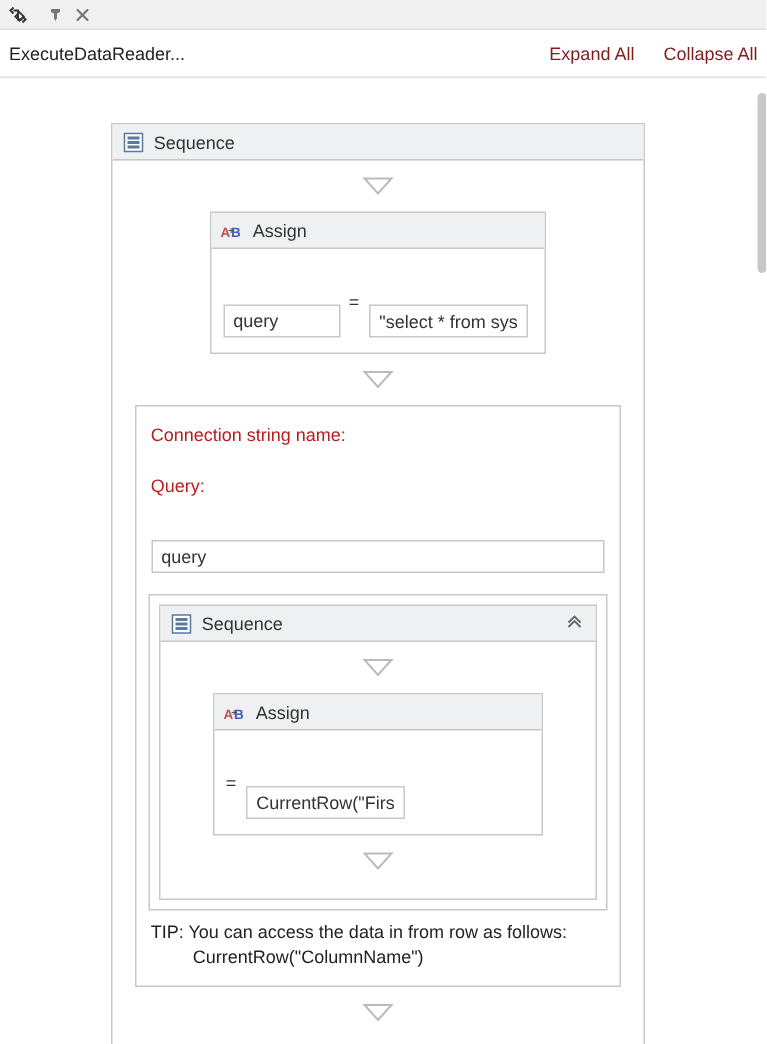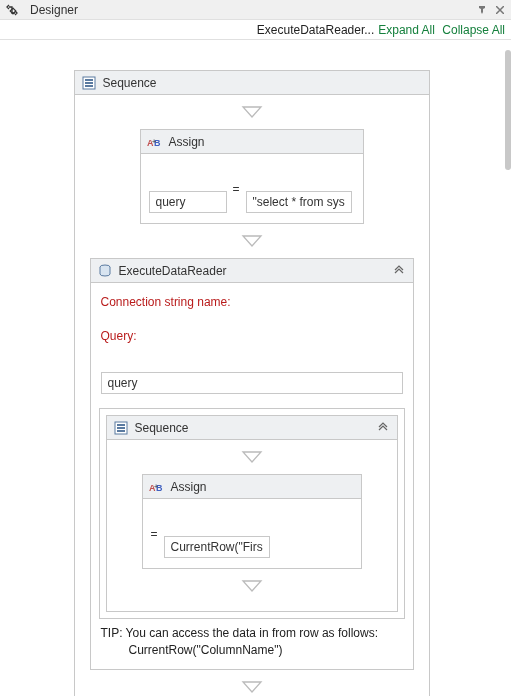--- a/index.html
+++ b/index.html
@@ -1,23 +1,23 @@
 <!DOCTYPE html>
 <html><head>
 <meta charset="utf-8">
 <style>
   * { box-sizing: border-box; margin: 0; padding: 0; }
   html, body { width: 511px; height: 696px; font-family: "Segoe UI", Tahoma, sans-serif; font-size: 12px; background: #fff; color: #222; overflow: hidden; }
   .panel { width: 100%; height: 100%; display: flex; flex-direction: column; }
   .titlebar { height: 20px; display: flex; align-items: center; padding: 0 4px; background: #f0f0f0; border-bottom: 1px solid #e0e0e0; }
   .titlebar .title { flex: 1; margin-left: 4px; color: #333; }
   .titlebar .btn { width: 14px; height: 14px; margin-left: 4px; display: flex; align-items: center; justify-content: center; color: #666; }
-  .toolbar { height: 20px; display: flex; align-items: center; padding: 0 6px; border-bottom: 1px solid #e0e0e0; text-align: right; }
+  .toolbar { height: 32px; display: flex; align-items: center; padding: 0 6px; border-bottom: 1px solid #e0e0e0; }
   .toolbar .left { flex: 1; color: #222; }
-  .toolbar .right a { color: #15803d; margin-left: 4px; text-decoration: none; }
+  .toolbar .right a { color: #7f1d1d; margin-left: 16px; text-decoration: none; }
   .canvas-wrap { flex: 1; position: relative; overflow: hidden; background: #fff; }
   .canvas { position: absolute; inset: 0 8px 0 0; overflow: auto; padding: 30px 0 10px 0; }
   .scrollbar-v { position: absolute; right: 0; top: 0; width: 8px; height: 100%; }
   .scrollbar-v .thumb { position: absolute; right: 0; top: 10px; width: 6px; height: 120px; background: #c8c8c8; border-radius: 3px; }
   .seq-block { margin: 0 auto; width: 356px; border: 1px solid #c8c8c8; background: #fff; padding-bottom: 20px; }
   .seq-header, .act-header, .inner-seq-header, .inner-assign-header { height: 24px; display: flex; align-items: center; padding: 0 6px; background: #eef0f2; border-bottom: 1px solid #c8c8c8; }
   .hdr-icon { width: 16px; height: 16px; margin-right: 6px; display: flex; align-items: center; justify-content: center; }
   .hdr-title { flex: 1; color: #333; }
   .collapse-icon { width: 16px; height: 16px; display: flex; align-items: center; justify-content: center; color: #555; }
   .drop-arrow { display: flex; justify-content: center; margin: 10px 0; }
@@ -42,21 +42,20 @@
 
 <div class="panel">
 
   <div class="titlebar">
     <span class="hdr-icon">
       <svg width="12" height="12" viewBox="0 0 12 12">
           <path d="M3 1 L1 3 L3 5 M3 3 L6 3 L6 9 L9 9 M9 7 L11 9 L9 11" stroke="#333" stroke-width="1.3" fill="none"></path>
           <rect x="5" y="5" width="4" height="4" transform="rotate(45 7 7)" fill="none" stroke="#333" stroke-width="1.2"></rect>
         </svg>
     </span>
-    <div class="title">Designer</div>
     <div class="btn">
       <svg width="10" height="10" viewBox="0 0 10 10">
           <path d="M2 1 H8 V3 L6 4 V7 L5 9 L4 7 V4 L2 3 Z" fill="#777"></path>
         </svg>
     </div>
     <div class="btn">
       <svg width="8" height="8" viewBox="0 0 8 8">
           <path d="M0 0 L8 8 M8 0 L0 8" stroke="#777" stroke-width="1.5"></path>
         </svg>
     </div>
@@ -110,34 +109,20 @@
           </div>
         </div>
 
         <div class="drop-arrow">
           <svg width="22" height="14" viewBox="0 0 22 14">
               <polygon points="2,2 20,2 11,12" fill="none" stroke="#bbb" stroke-width="1.3"></polygon>
             </svg>
         </div>
 
         <div class="edr-block">
-          <div class="act-header">
-            <span class="hdr-icon">
-              <svg width="14" height="14" viewBox="0 0 14 14">
-                  <ellipse cx="7" cy="3" rx="5" ry="2" fill="#d8e4f0" stroke="#5a7aa0"></ellipse>
-                  <path d="M2 3 V10 A5 2 0 0 0 12 10 V3" fill="#d8e4f0" stroke="#5a7aa0"></path>
-                </svg>
-            </span>
-            <span class="hdr-title">ExecuteDataReader</span>
-            <span class="collapse-icon">
-              <svg width="12" height="12" viewBox="0 0 12 12">
-                  <path d="M2 8 L6 4 L10 8 M2 5 L6 1 L10 5" stroke="#666" stroke-width="1.2" fill="none"></path>
-                </svg>
-            </span>
-          </div>
           <div class="edr-body">
             <div class="lbl">Connection string name:</div>
             <div class="lbl" style="margin-top:20px">Query:</div>
             <input class="txt full-txt" value="query" style="">
           </div>
 
           <div class="inner-box">
             <div class="inner-seq">
               <div class="inner-seq-header">
                 <span class="hdr-icon">

